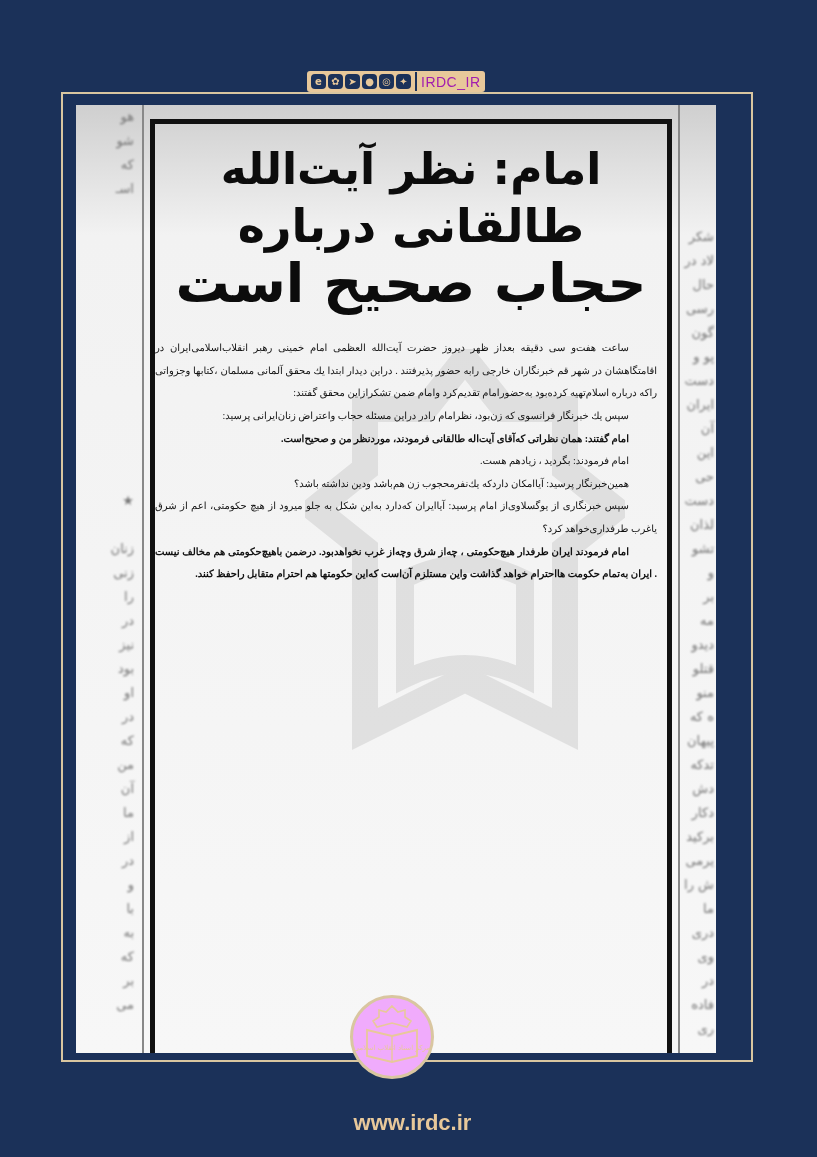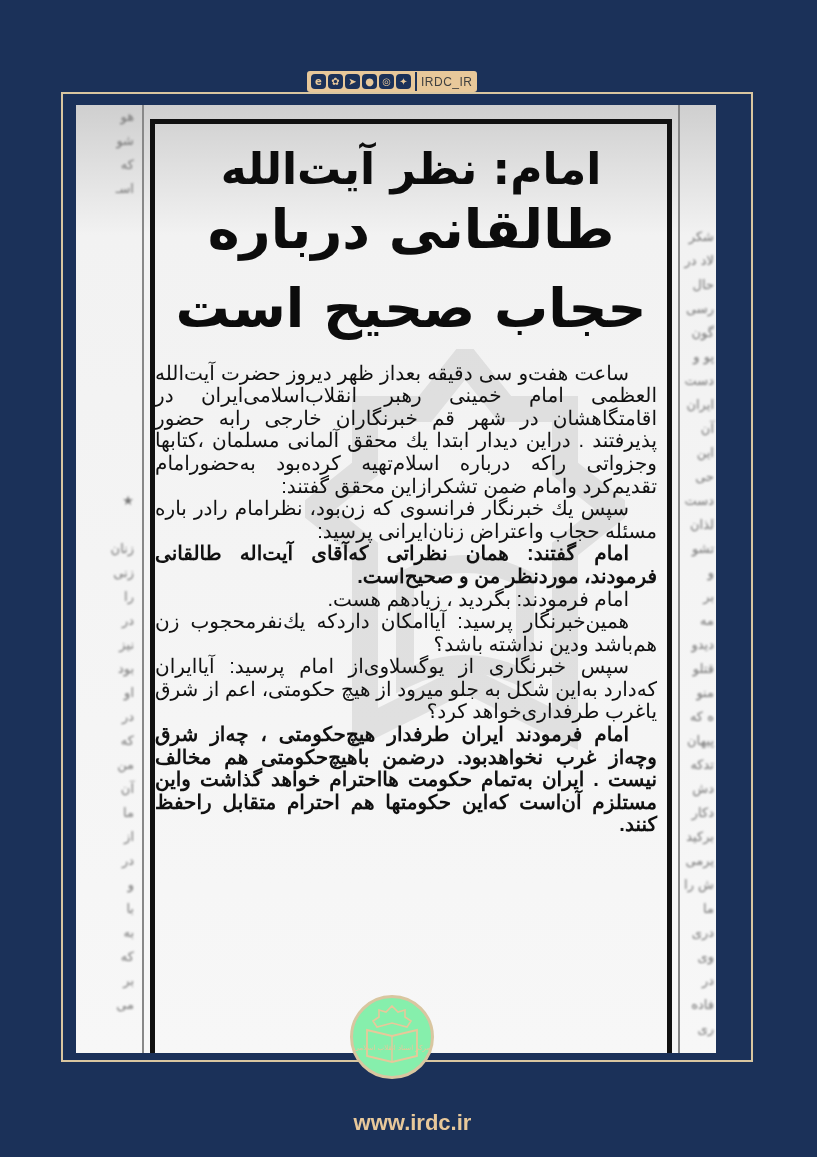--- a/index.html
+++ b/index.html
@@ -13,22 +13,22 @@
     display:flex; align-items:center; gap:2px;
     background:#e8c89a; border-radius:3px; padding:0 4px;
   }
   .social-bar .ico {
     width:15px; height:15px; border-radius:4px; background:#1b3159;
     color:#e8c89a; font-size:10px; line-height:15px; text-align:center;
     font-family:"DejaVu Sans", sans-serif; font-weight:bold;
   }
   .social-bar .sep { width:2px; height:19px; background:#1b3159; margin:0 2px; }
   .social-bar .handle {
-    color:#404040; font-family:"Liberation Sans", sans-serif;
-    font-size:12px; letter-spacing:0.5px;
+    color:#a21caf; font-family:"Liberation Sans", sans-serif;
+    font-size:14px; letter-spacing:0.5px;
   }
   .gold-frame {
     position:absolute; left:61px; top:92px; width:692px; height:970px;
     border:2px solid #d9c6a0; box-sizing:border-box;
   }
   .paper {
     position:absolute; left:76px; top:105px; width:640px; height:948px;
     background:linear-gradient(#cfcfcf 0px, #f2f2f2 130px, #f7f7f7 100%);
     overflow:hidden;
   }
@@ -48,31 +48,31 @@
   .watermark {
     position:absolute; left:150px; top:225px; width:320px; height:420px;
     opacity:0.08;
   }
   .headline {
     direction:rtl; text-align:center; color:#0c0c0c;
     font-family:"DejaVu Sans", sans-serif; font-weight:bold;
     margin-top:22px; line-height:1.05;
   }
   .headline .l1 { font-size:44px; }
-  .headline .l2 { font-size:54px; margin-top:10px; }
-  .headline .l3 { font-size:54px; margin-top:22px; }
+  .headline .l2 { font-size:46px; margin-top:10px; }
+  .headline .l3 { font-size:54px; margin-top:6px; }
   .body-text {
     direction:rtl; text-align:justify; color:#111;
-    font-family:Liberation Sans, sans-serif; font-size:20px; line-height:22.6px;
+    font-family:Liberation Serif, serif; font-size:10px; line-height:22.6px;
     padding:0 10px 0 0; margin-top:24px; position:relative;
   }
   .body-text p { margin:0; text-indent:28px; }
   .logo {
     position:absolute; left:350px; top:995px; width:84px; height:84px;
-    border-radius:50%; background:#86efac; border:3px solid #d9c6a0;
+    border-radius:50%; background:#f0abfc; border:3px solid #d9c6a0;
     box-sizing:border-box; z-index:5;
   }
   .site-url {
     position:absolute; left:4px; width:817px; top:1110px; text-align:center;
     color:#e8c89a; font-family:"Liberation Sans", sans-serif; font-weight:bold;
     font-size:22px;
   }
 </style>
 </head>
 <body>
@@ -182,21 +182,21 @@
     </svg>
 
     <div class="headline">
       <div class="l1">امام: نظر آیت‌الله</div>
       <div class="l2">طالقانی درباره</div>
       <div class="l3">حجاب صحیح است</div>
     </div>
 
     <div class="body-text">
       <p>ساعت هفت‌و سی دقیقه بعداز ظهر دیروز حضرت آیت‌الله العظمی امام خمینی رهبر انقلاب‌اسلامی‌ایران در اقامتگاهشان در شهر قم خبرنگاران خارجی رابه حضور پذیرفتند . دراین دیدار ابتدا یك محقق آلمانی مسلمان ،کتابها وجزواتی راکه درباره اسلام‌تهیه کرده‌بود به‌حضورامام تقدیم‌کرد وامام ضمن تشکرازاین محقق گفتند:</p>
-      <p>سپس یك خبرنگار فرانسوی که زن‌بود، نظرامام رادر باره مسئله حجاب واعتراض زنان‌ایرانی پرسید:</p>
+      <p>سپس یك خبرنگار فرانسوی که زن‌بود، نظرامام رادر دراین مسئله حجاب واعتراض زنان‌ایرانی پرسید:</p>
       <p style="font-weight:bold">امام گفتند: همان نظراتی که‌آقای آیت‌اله طالقانی فرمودند، موردنظر من و صحیح‌است.</p>
       <p>امام فرمودند: بگردید ، زیادهم هست.</p>
       <p>همین‌خبرنگار پرسید: آیاامکان داردکه یك‌نفرمحجوب زن هم‌باشد ودین نداشته باشد؟</p>
       <p>سپس خبرنگاری از یوگسلاوی‌از امام پرسید: آیاایران که‌دارد به‌این شکل به جلو میرود از هیچ حکومتی، اعم از شرق یاغرب طرفداری‌خواهد کرد؟</p>
       <p style="font-weight:bold">امام فرمودند ایران طرفدار هیچ‌حکومتی ، چه‌از شرق وچه‌از غرب نخواهدبود. درضمن باهیچ‌حکومتی هم مخالف نیست . ایران به‌تمام حکومت هااحترام خواهد گذاشت واین مستلزم آن‌است که‌این حکومتها هم احترام متقابل راحفظ کنند.</p>
     </div>
   </div>
 </div>
 
 <div class="logo">

